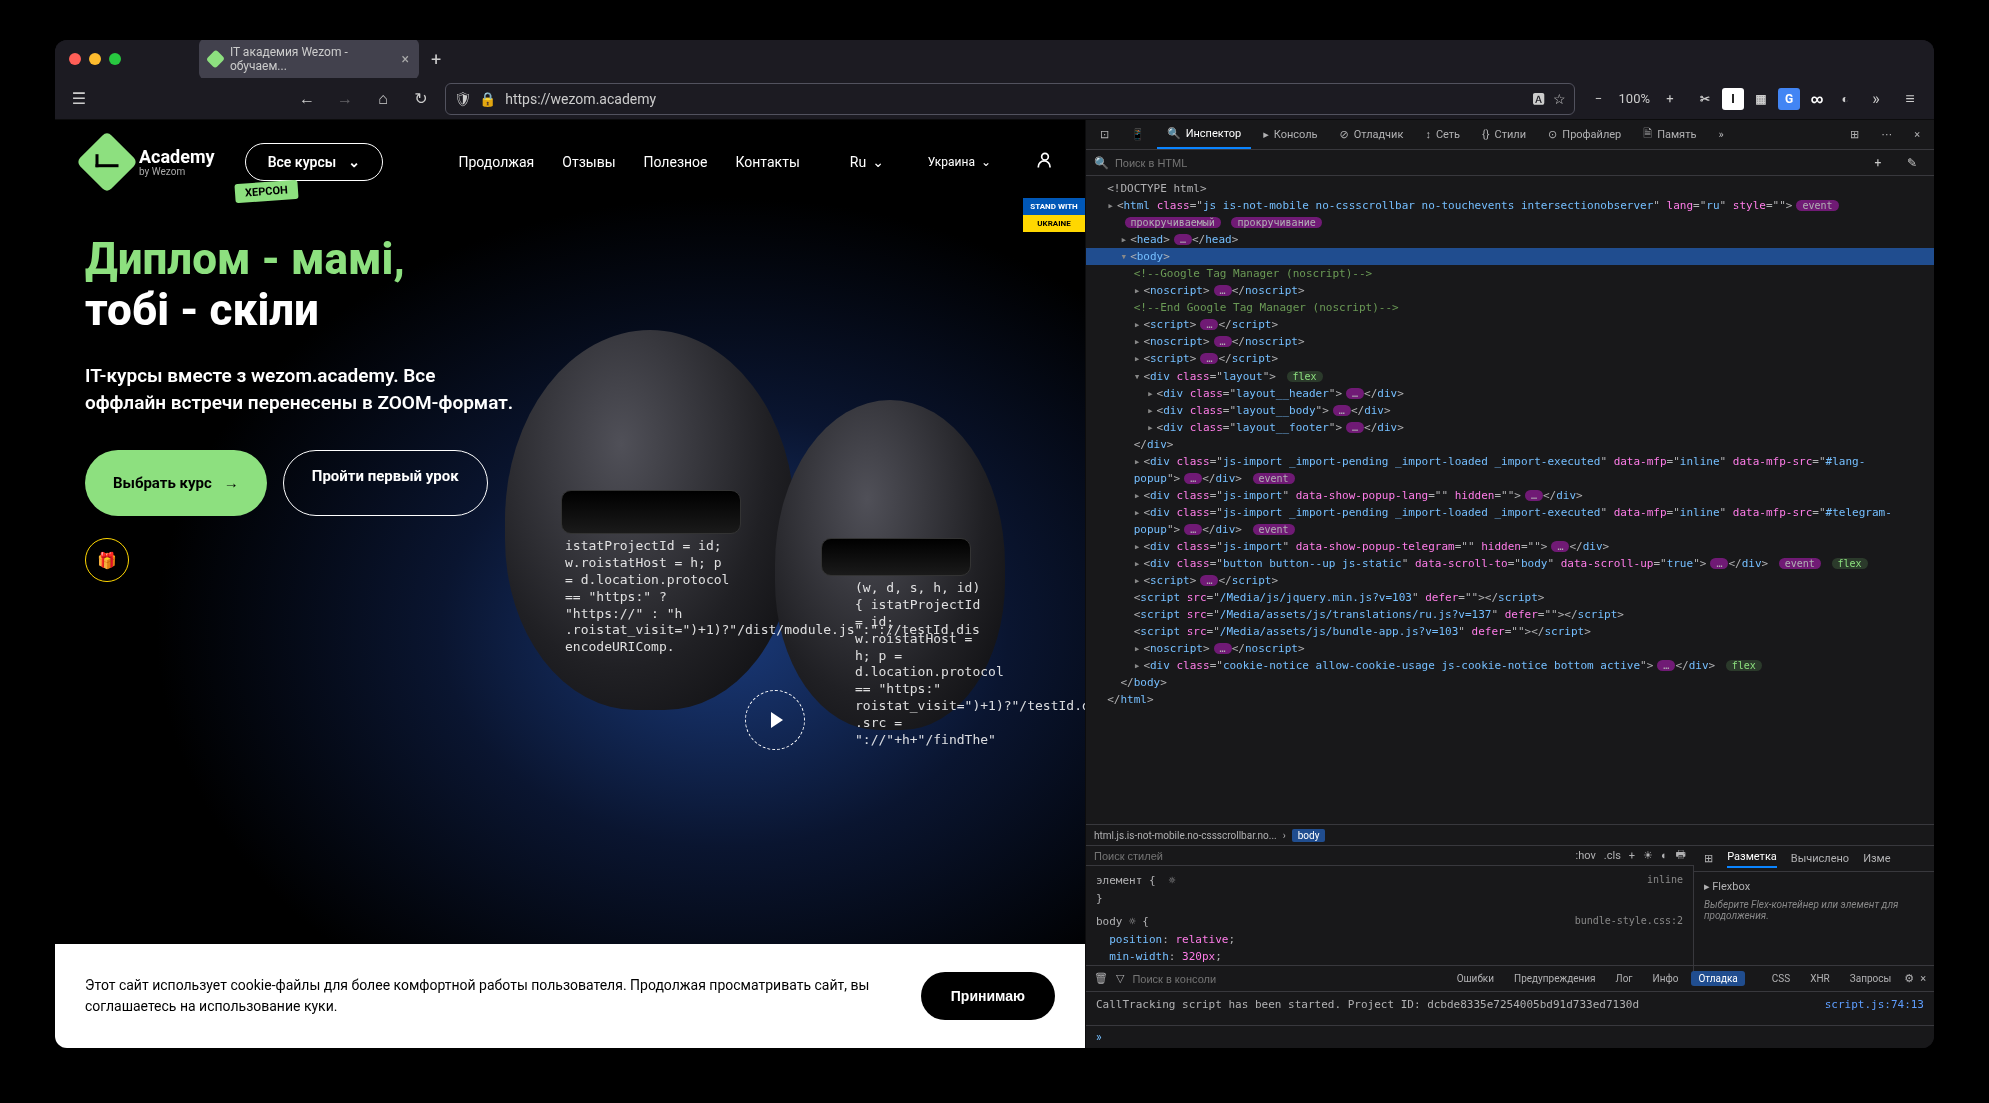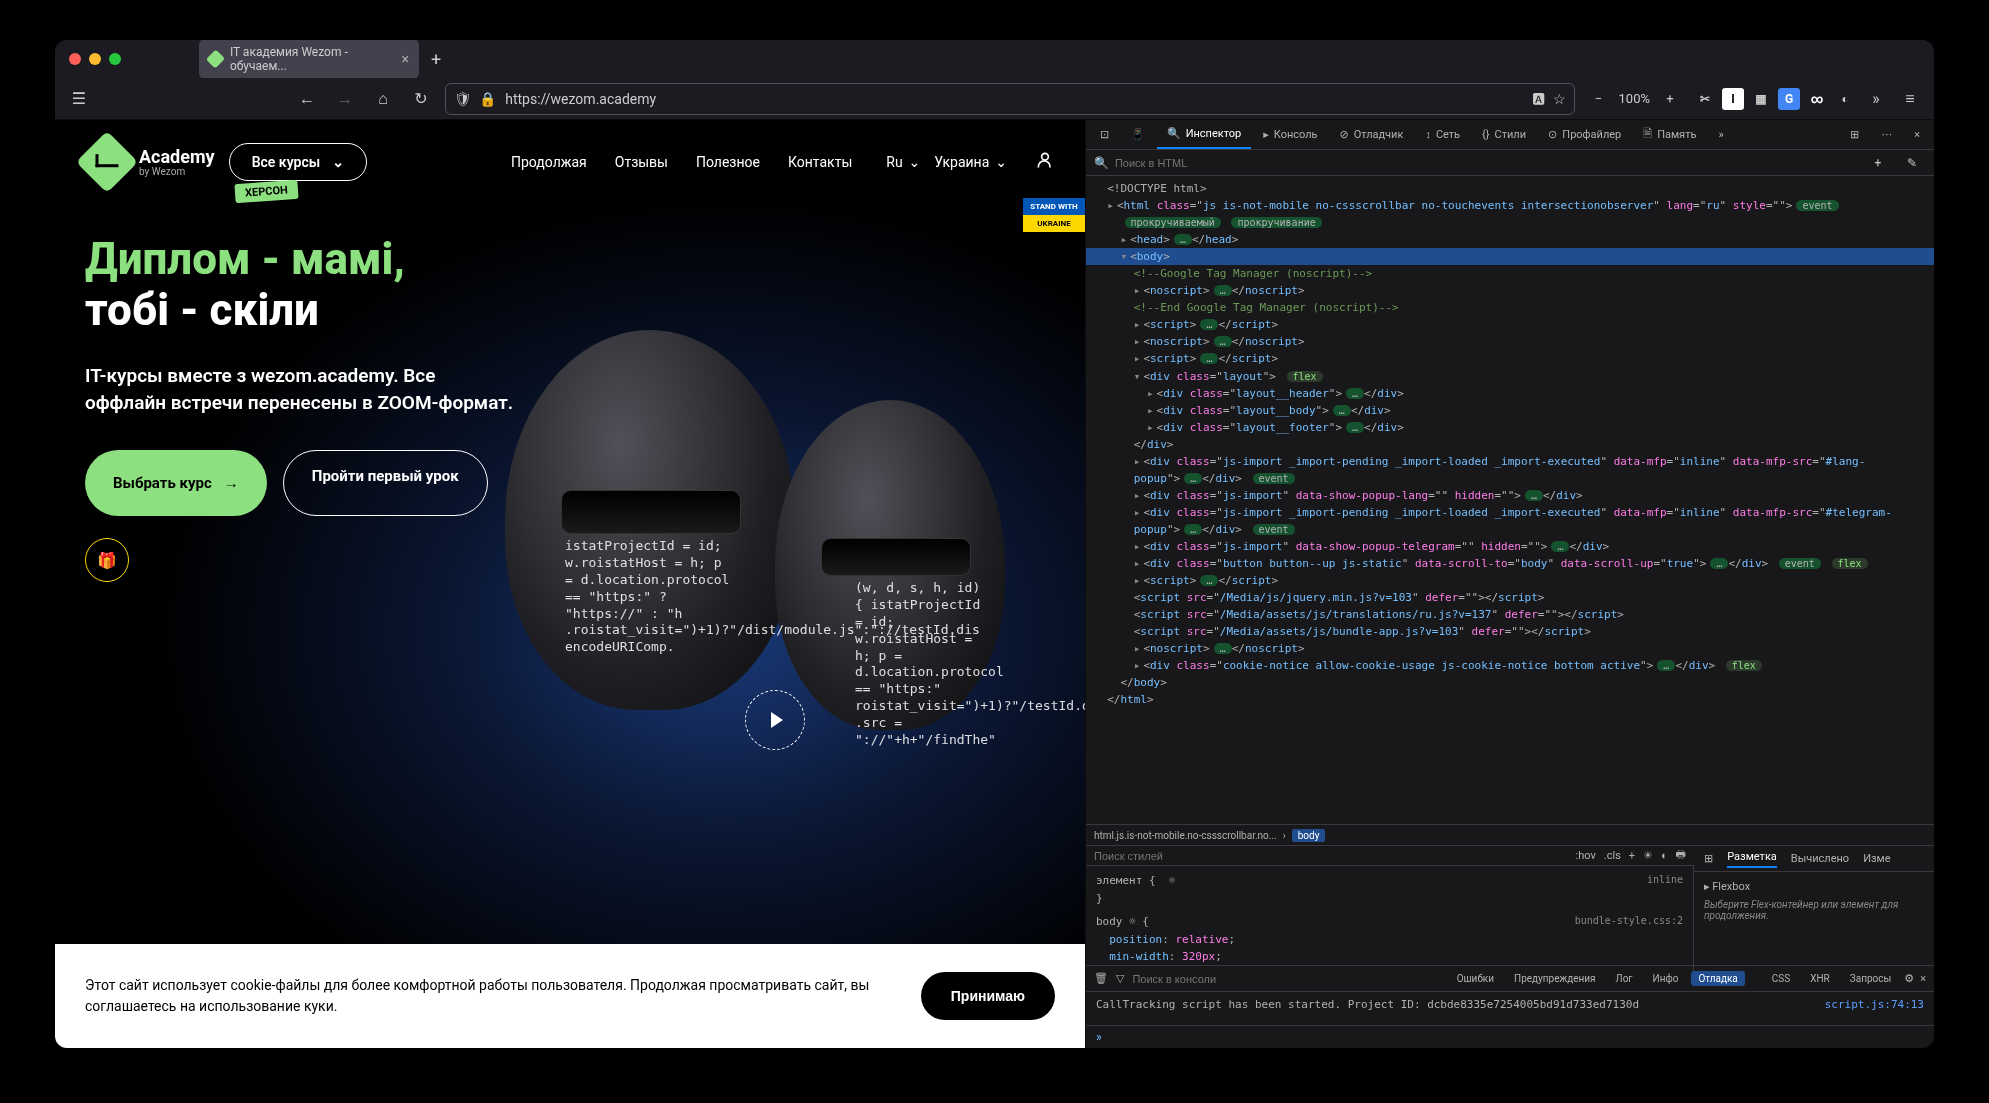--- a/index.html
+++ b/index.html
@@ -82,21 +82,21 @@
 .page {
   width: 1030px;
   position: relative;
   background: radial-gradient(ellipse at 65% 55%, #1a3a7a 0%, #0a1530 30%, #000 60%);
   overflow: hidden;
 }
 .header {
   display: flex;
   align-items: center;
   padding: 20px 30px;
-  gap: 14px;
+  gap: 30px;
 }
 .logo { display: flex; align-items: center; gap: 10px; }
 .logo-mark {
   width: 44px; height: 44px;
   background: #8de07f;
   transform: rotate(45deg);
   display: flex;
   align-items: center;
   justify-content: center;
   border-radius: 6px;
@@ -124,21 +124,21 @@
   display: flex;
   align-items: center;
   gap: 12px;
   font-size: 14px;
   font-weight: 600;
   cursor: pointer;
 }
 .nav { display: flex; gap: 28px; margin-left: auto; font-size: 14px; }
 .nav a { color: #fff; text-decoration: none; cursor: pointer; }
 .lang { display: flex; align-items: center; gap: 6px; font-size: 14px; cursor: pointer; margin-left: 20px; }
-.country { display: flex; align-items: flex-start; gap: 6px; font-size: 14px; cursor: pointer; }
+.country { display: flex; align-items: flex-start; gap: 6px; font-size: 12px; cursor: pointer; margin-left: 14px; }
 .user-icon { margin-left: 14px; cursor: pointer; }
 .stand-ukraine {
   position: absolute;
   right: 0;
   top: 78px;
   width: 62px;
 }
 .su-top { background: #0057b7; color: #fff; font-size: 8px; text-align: center; padding: 4px 2px; font-weight: 700; }
 .su-bot { background: #ffd700; color: #000; font-size: 8px; text-align: center; padding: 4px 2px; font-weight: 700; }
 .hero { padding: 30px 30px 0; }
@@ -305,21 +305,21 @@
   font-size: 11px;
   line-height: 1.55;
   padding: 4px 0;
 }
 .dt-dom .ln { white-space: pre; padding: 0 8px; }
 .dt-dom .sel { background: #204d8f; }
 .tag { color: #75bfff; }
 .attr { color: #ff7de9; }
 .val { color: #75bfff; }
 .cm { color: #6a9955; }
-.pill { background: #14532d; color: #b1b1b3; border-radius: 8px; padding: 0 6px; font-size: 10px; margin-left: 4px; }
+.pill { background: #701a75; color: #b1b1b3; border-radius: 8px; padding: 0 6px; font-size: 10px; margin-left: 4px; }
 .pillg { background: #2b3a2b; color: #8de07f; }
 .tw { color: #888; cursor: pointer; margin-right: 3px; }
 .dt-crumbs {
   height: 22px;
   border-top: 1px solid #38383d;
   border-bottom: 1px solid #38383d;
   display: flex;
   align-items: center;
   padding: 0 8px;
   font-size: 10px;

